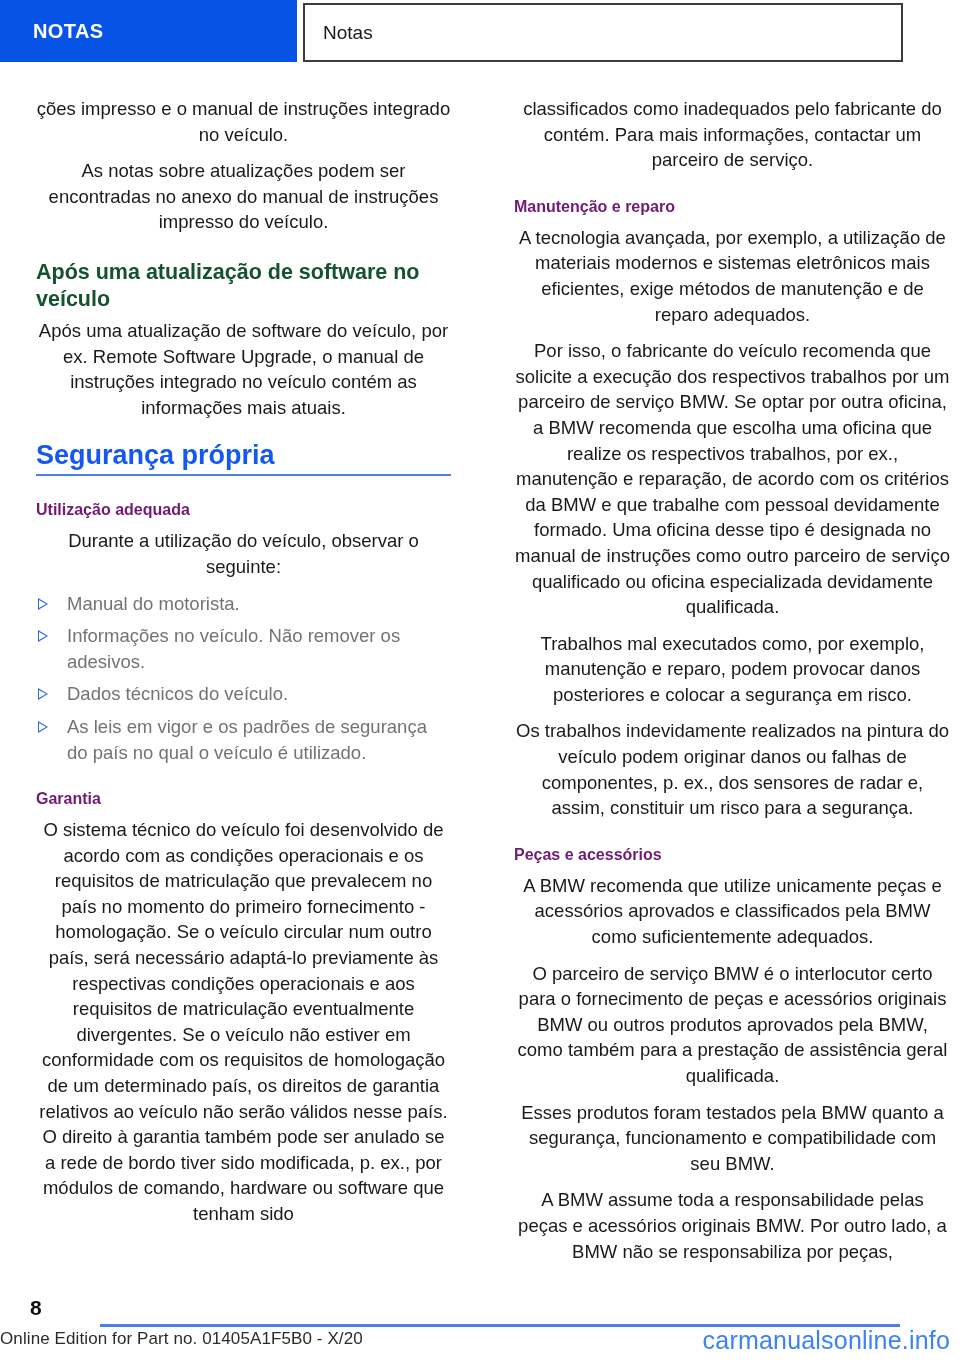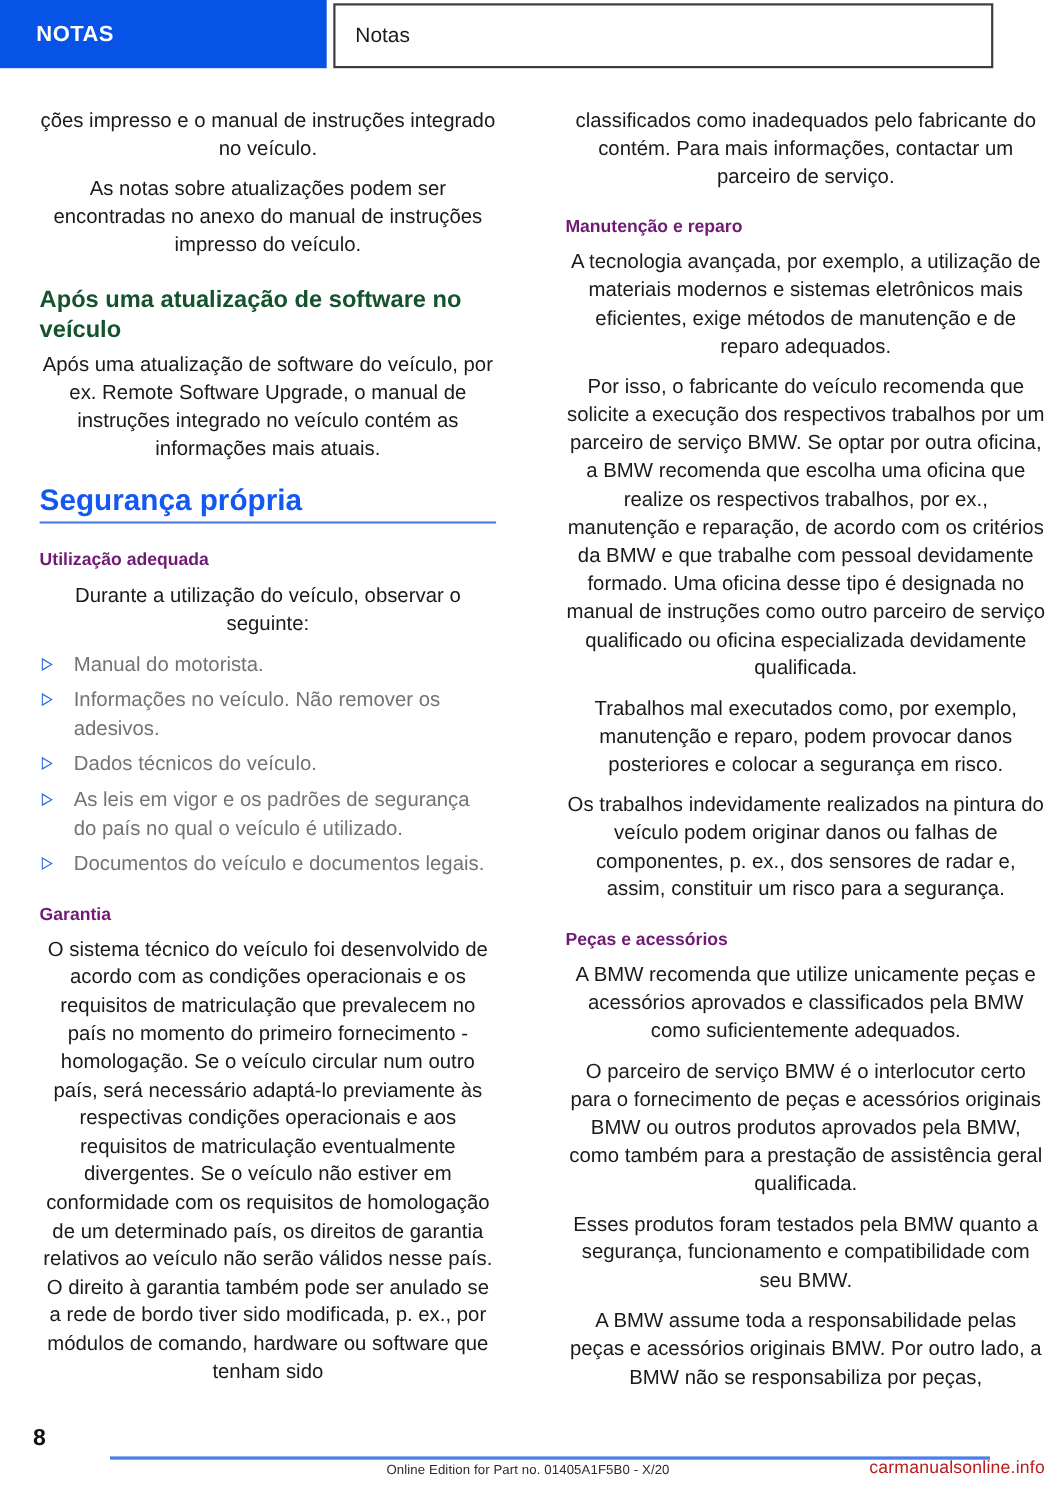--- a/index.html
+++ b/index.html
@@ -166,31 +166,31 @@
     top: 54px;
     width: 800px;
     height: 2.5px;
     background: #4d7fe8;
   }
   .footer-edition {
     position: absolute;
     left: 0;
     top: 59px;
     width: 960px;
-    text-align: center;
-    font-size: 12px;
+    text-align: left;
+    font-size: 17px;
     color: #2b2b2b;
     letter-spacing: 0.1px;
   }
   .watermark {
     position: absolute;
     right: 10px;
     top: 56px;
-    font-size: 16px;
-    color: #b91c1c;
+    font-size: 25px;
+    color: #3b82f6;
     letter-spacing: 0.2px;
     white-space: nowrap;
   }
 </style>
 </head>
 <body>
 
 <div class="header">
   <div class="header-tab">
     <span class="header-tab-label">NOTAS</span>
@@ -224,24 +224,20 @@
         <span class="bullet-marker"></span>
         <span>Informações no veículo. Não remover os adesivos.</span>
       </li>
       <li>
         <span class="bullet-marker"></span>
         <span>Dados técnicos do veículo.</span>
       </li>
       <li>
         <span class="bullet-marker"></span>
         <span>As leis em vigor e os padrões de segurança do país no qual o veículo é utilizado.</span>
-      </li>
-      <li>
-        <span class="bullet-marker"></span>
-        <span>Documentos do veículo e documentos legais.</span>
       </li>
     </ul>
 
     <h3 class="sub-heading">Garantia</h3>
     <p class="body-text">O sistema técnico do veículo foi desenvolvido de acordo com as condições operacionais e os requisitos de matriculação que prevalecem no país no momento do primeiro fornecimento - homologação. Se o veículo circular num outro país, será necessário adaptá-lo previamente às respectivas condições operacionais e aos requisitos de matriculação eventualmente divergentes. Se o veículo não estiver em conformidade com os requisitos de homologação de um determinado país, os direitos de garantia relativos ao veículo não serão válidos nesse país. O direito à garantia também pode ser anulado se a rede de bordo tiver sido modificada, p. ex., por módulos de comando, hardware ou software que tenham sido</p>
 
   </div>
 
   <div class="column col-right">
 

